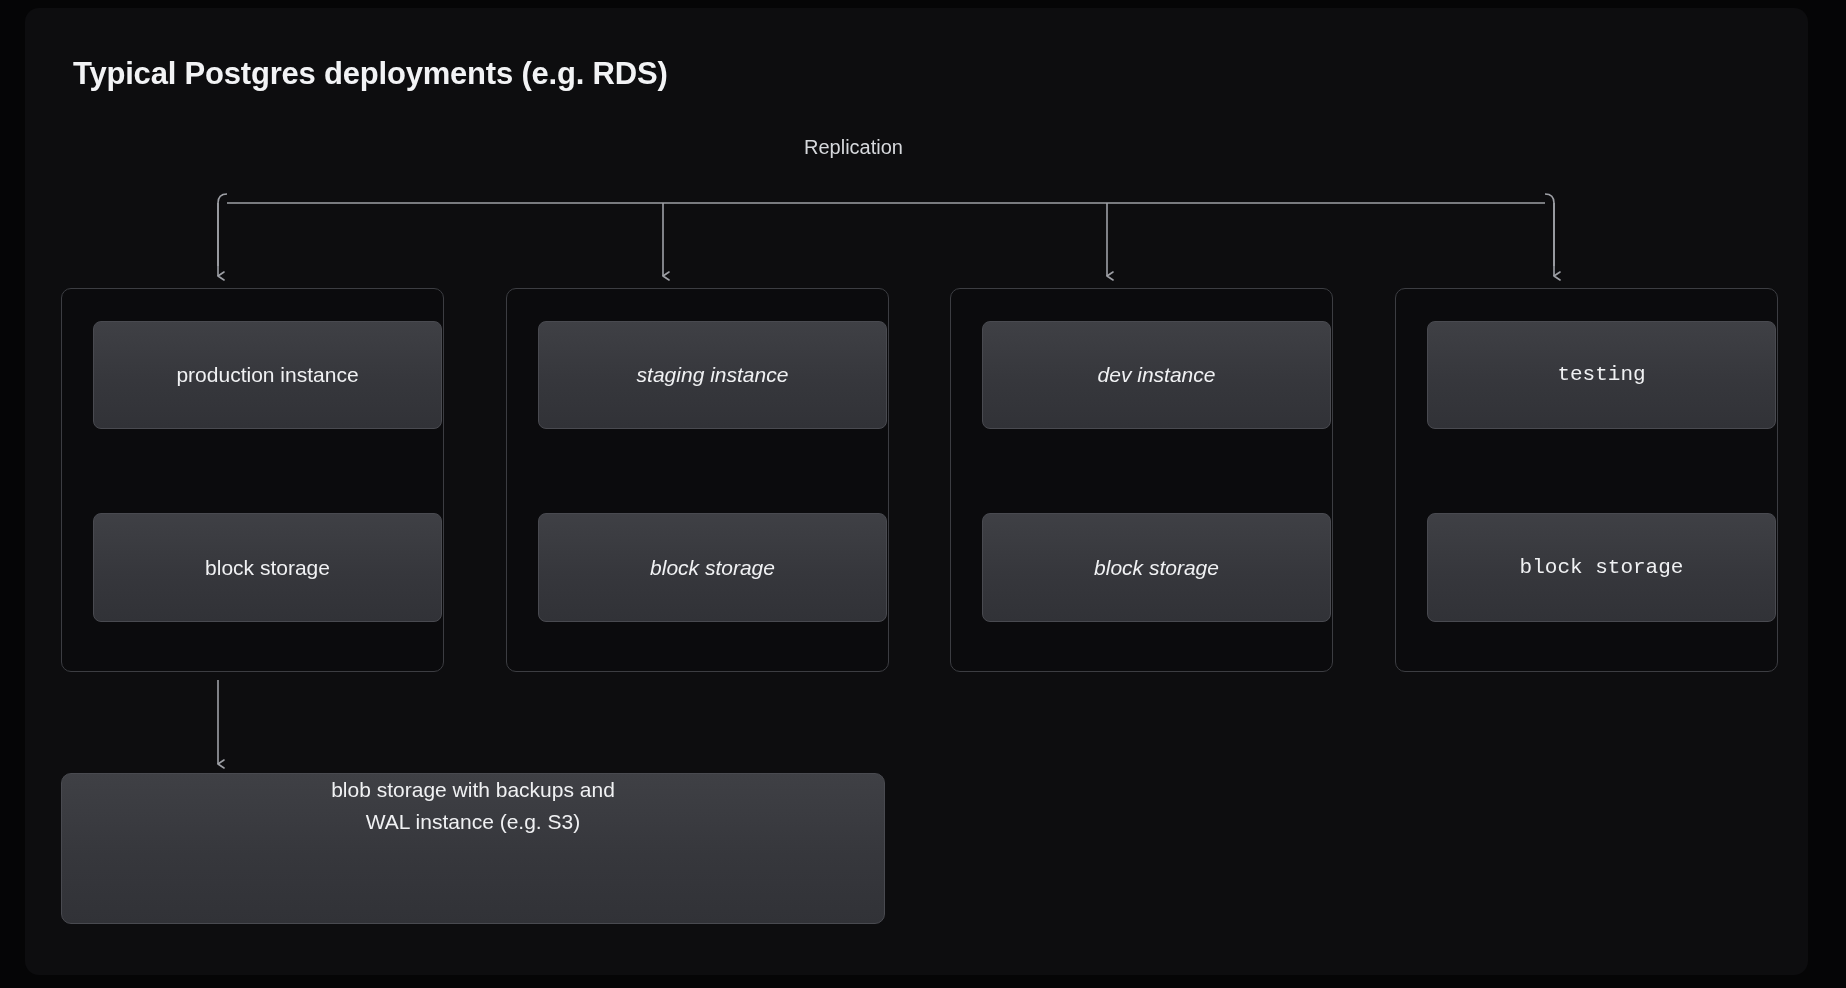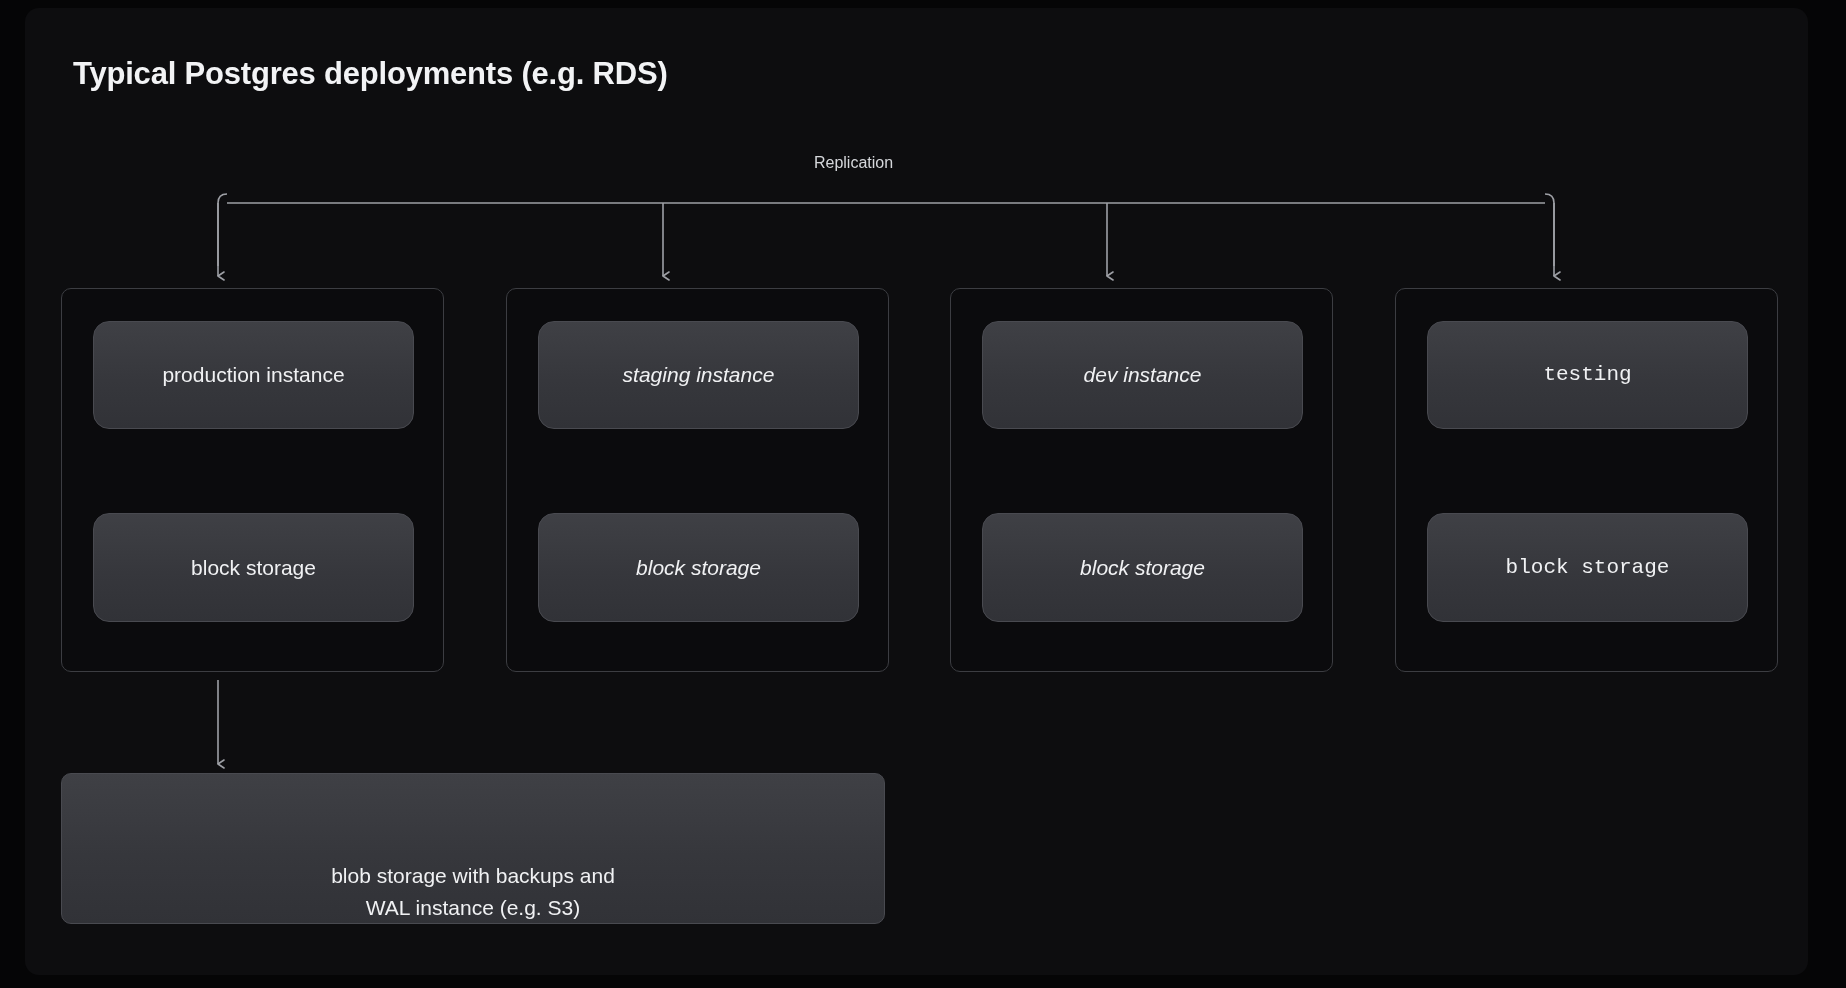--- a/index.html
+++ b/index.html
@@ -45,24 +45,24 @@
     font-weight: bold;
     color: #f2f3f5;
     letter-spacing: -0.2px;
     white-space: nowrap;
   }
 
   
   #replication-label {
     position: absolute;
     left: 0;
-    top: 146px;
+    top: 128px;
     width: 1783px;
     text-align: center;
-    font-size: 16px;
+    font-size: 20px;
     color: #d6d8dc;
   }
   
   #replication-label span {
     position: relative;
     left: -63px;
   }
 
   
   #connectors {
@@ -87,23 +87,23 @@
   }
   .group-box.g0 { left: 36px; }
   .group-box.g1 { left: 481px; font-style: italic; }
   .group-box.g2 { left: 925px; font-style: italic; }
   .group-box.g3 { left: 1370px; font-family: Liberation Mono, monospace; }
 
   
   .card {
     position: absolute;
     left: 31px;
-    width: 321px;
+    width: 349px;
     box-sizing: border-box;
-    border-radius: 16px;
+    border-radius: 8px;
     border: 1px solid #494a50;
     background: linear-gradient(180deg, #3f4045 0%, #36373c 55%, #313237 100%);
     color: #f0f1f3;
     font-size: 21px;
     display: flex;
     align-items: center;
     justify-content: center;
     text-align: left;
     line-height: 1.3;
   }
@@ -123,21 +123,21 @@
     top: 765px;
     width: 824px;
     height: 151px;
     box-sizing: border-box;
     border-radius: 10px;
     border: 1px solid #494a50;
     background: linear-gradient(180deg, #3f4045 0%, #36373c 55%, #313237 100%);
     color: #f0f1f3;
     font-size: 21px;
     display: flex;
-    align-items: flex-end;
+    align-items: flex-start;
     justify-content: center;
     text-align: center;
     line-height: 1.5;
   }
   #blob-box .blob-text { padding: 0 20px; }
   .blob-line { display: block; }
 </style>
 </head>
 <body>
 

